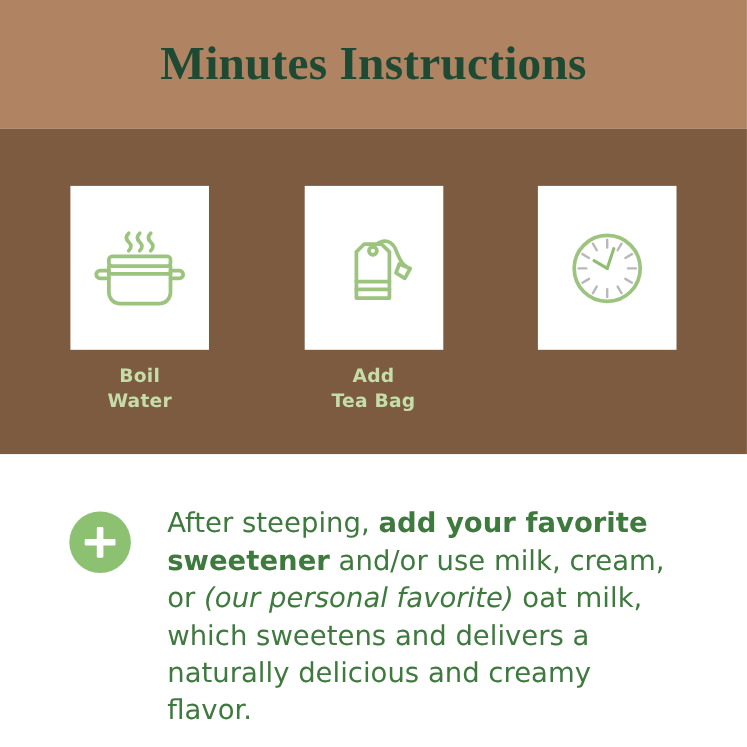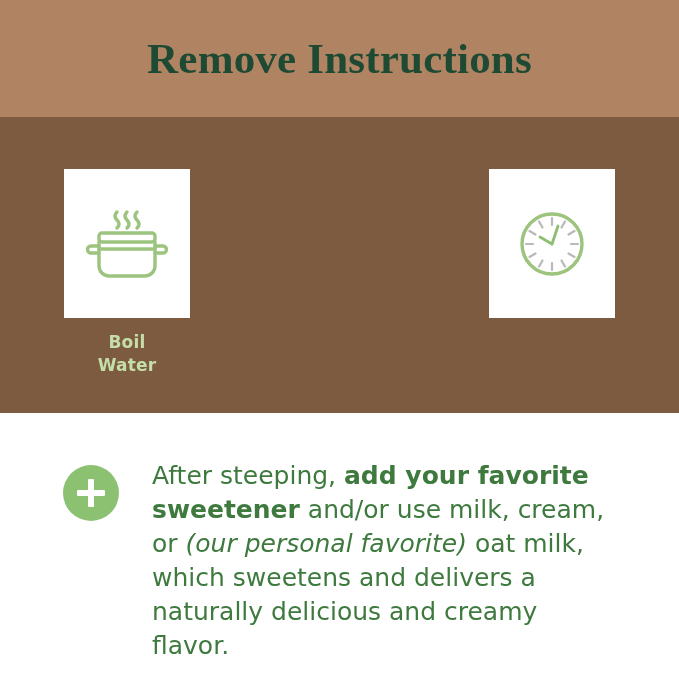--- a/index.html
+++ b/index.html
@@ -138,21 +138,21 @@
   }
   .note-text b { font-weight: 700; }
   .note-text i { font-style: italic; }
 </style>
 </head>
 <body>
 
 <div class="page">
 
   <div class="header-band">
-    <div class="header-title">Remove Instructions</div>
+    <div class="header-title">Minutes Instructions</div>
   </div>
 
   <div class="steps-band">
     <div class="steps-row">
 
       <div class="step">
         <div class="step-card">
           <span>
             <svg width="92" height="92" viewBox="0 0 92 92" fill="none" stroke="#9CC47F" stroke-width="3.4" stroke-linecap="round" stroke-linejoin="round">
 
@@ -168,20 +168,41 @@
               <path d="M18 44 v24 a10 10 0 0 0 10 10 h36 a10 10 0 0 0 10 -10 v-24"></path>
 
               <path d="M18 51 h56"></path>
             </svg>
           </span>
         </div>
         <div class="step-label">Boil
 Water</div>
       </div>
 
+      <div class="step">
+        <div class="step-card">
+          <span>
+            <svg width="92" height="92" viewBox="0 0 92 92" fill="none" stroke="#9CC47F" stroke-width="3.4" stroke-linecap="round" stroke-linejoin="round">
+
+              <path d="M30 31 l7 -7 h16 l7 7 v42 h-30 z"></path>
+
+              <circle cx="45" cy="30" r="3.6"></circle>
+
+              <path d="M30 58 h30"></path>
+              <path d="M30 65 h30"></path>
+
+              <path d="M45 26 q16 -12 22 6 q4 10 8 12"></path>
+
+              <path d="M69 42 l10 4 l-5 9 l-8 -5 z"></path>
+            </svg>
+          </span>
+        </div>
+        <div class="step-label">Add
+Tea Bag</div>
+      </div>
 
       <div class="step">
         <div class="step-card">
           <span>
             <svg width="92" height="92" viewBox="0 0 92 92" fill="none" stroke="#9CC47F" stroke-width="3.4" stroke-linecap="round">
               <circle cx="46" cy="46" r="30"></circle>
               <g stroke="#B9B9B9" stroke-width="2.2">
                 <path d="M46 20 v7"></path>
                 <path d="M59 23.5 l-3.5 6"></path>
                 <path d="M68.5 33 l-6 3.5"></path>

